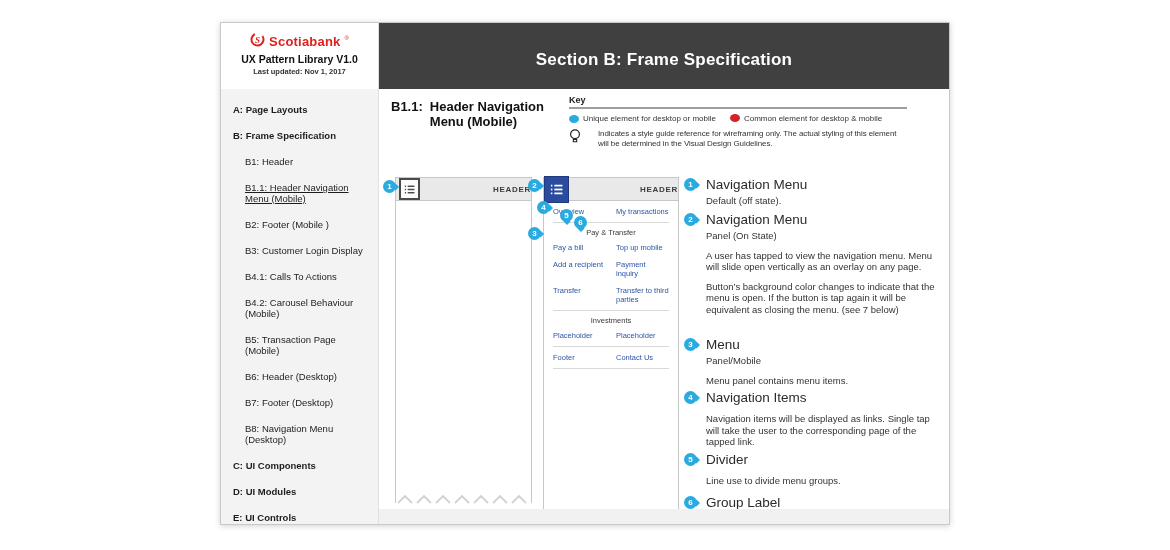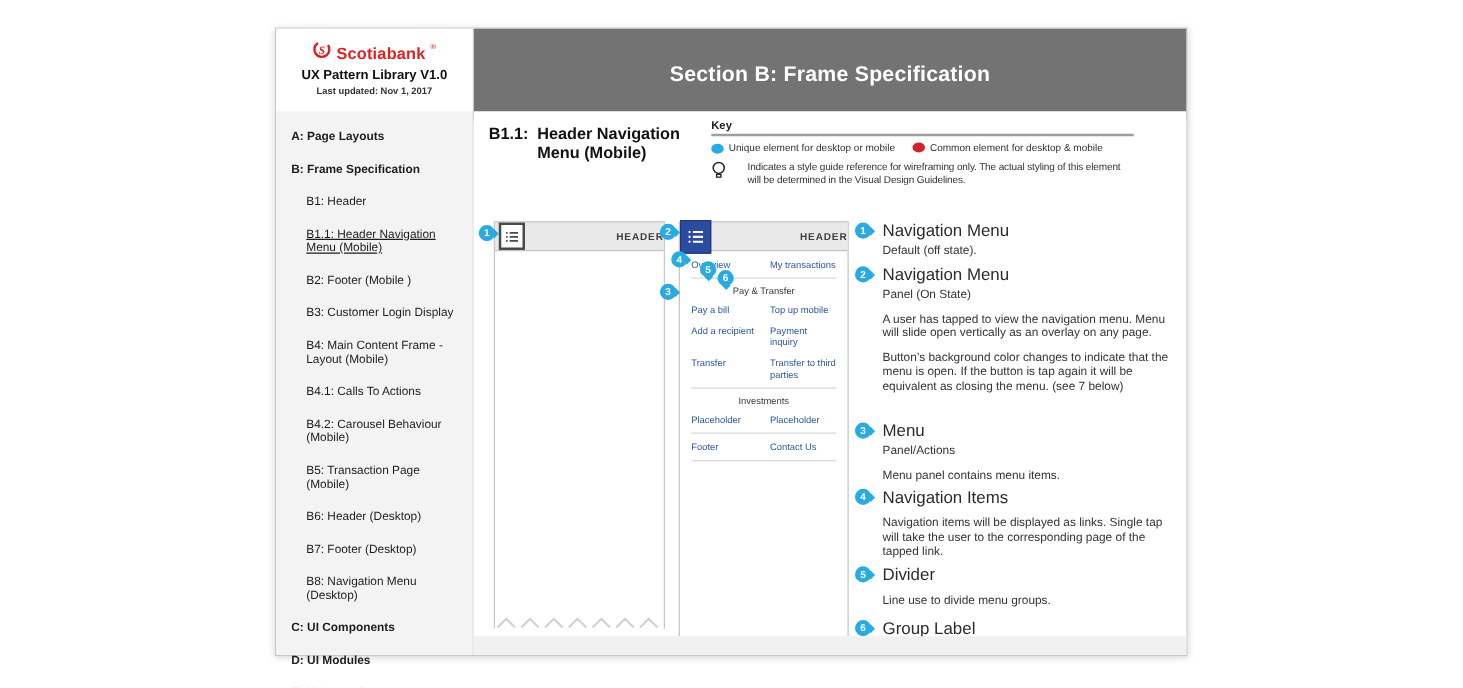--- a/index.html
+++ b/index.html
@@ -17,21 +17,21 @@
   .logo-reg{color:#e0201c;font-size:6px;vertical-align:super;position:relative;top:-4px;}
   .lib-title{font-size:10.5px;font-weight:bold;color:#111;margin-top:2px;}
   .lib-updated{font-size:7.5px;font-weight:bold;color:#333;margin-top:2px;}
   .nav{padding-top:15px;}
   .nav-item{font-size:9.5px;line-height:11px;margin-bottom:15px;padding-left:12px;padding-right:8px;color:#1d1d1d;cursor:pointer;}
   .nav-item.sub{padding-left:24px;}
   .nav-item.section{font-weight:bold;}
   .nav-item.active{text-decoration:underline;}
 
   
-  .banner{position:absolute;left:158px;top:0;right:0;height:74px;background:#737373;
+  .banner{position:absolute;left:158px;top:0;right:0;height:74px;background:#404040;
           display:flex;align-items:center;justify-content:center;}
   .banner-title{color:#ffffff;font-weight:bold;font-size:17px;letter-spacing:.2px;}
 
   
   .main{position:absolute;left:158px;top:66px;right:0;bottom:0;background:#ffffff;overflow:hidden;}
 
   .heading{position:absolute;left:12px;top:10px;display:flex;gap:7px;}
   .heading .code{font-size:13px;font-weight:bold;color:#111;}
   .heading .title{font-size:13px;font-weight:bold;color:#111;width:122px;line-height:15px;}
 
@@ -103,21 +103,20 @@
         <div class="lib-title">UX Pattern Library V1.0</div>
         <div class="lib-updated">Last updated: Nov 1, 2017</div>
       </div>
       <nav class="nav">
         <div class="nav-item section">A: Page Layouts</div>
         <div class="nav-item section">B: Frame Specification</div>
         <div class="nav-item sub">B1: Header</div>
         <div class="nav-item sub active">B1.1: Header Navigation Menu (Mobile)</div>
         <div class="nav-item sub">B2: Footer (Mobile )</div>
         <div class="nav-item sub">B3: Customer Login Display</div>
-        <div class="nav-item sub">B4: Main Content Frame - Layout (Mobile)</div>
         <div class="nav-item sub">B4.1: Calls To Actions</div>
         <div class="nav-item sub">B4.2: Carousel Behaviour (Mobile)</div>
         <div class="nav-item sub">B5: Transaction Page (Mobile)</div>
         <div class="nav-item sub">B6: Header (Desktop)</div>
         <div class="nav-item sub">B7: Footer (Desktop)</div>
         <div class="nav-item sub">B8: Navigation Menu (Desktop)</div>
         <div class="nav-item section">C: UI Components</div>
         <div class="nav-item section">D: UI Modules</div>
         <div class="nav-item section">E: UI Controls</div>
       </nav>
@@ -251,21 +250,21 @@
           <div class="exp-sub">Panel (On State)</div>
           <div class="exp-para">A user has tapped to view the navigation menu. Menu will slide open vertically as an overlay on any page.</div>
           <div class="exp-para">Button’s background color changes to indicate that the menu is open. If the button is tap again it will be equivalent as closing the menu. (see 7 below)</div>
         </span>
       </div>
 
       <div class="exp" style="top:248px;">
         <span class="co co-inline">3</span>
         <span>
           <div class="exp-title">Menu</div>
-          <div class="exp-sub">Panel/Actions</div>
+          <div class="exp-sub">Panel/Mobile</div>
           <div class="exp-para">Menu panel contains menu items.</div>
         </span>
       </div>
 
       <div class="exp" style="top:301px;">
         <span class="co co-inline">4</span>
         <span>
           <div class="exp-title">Navigation Items</div>
           <div class="exp-para">Navigation items will be displayed as links. Single tap will take the user to the corresponding page of the tapped link.</div>
         </span>

